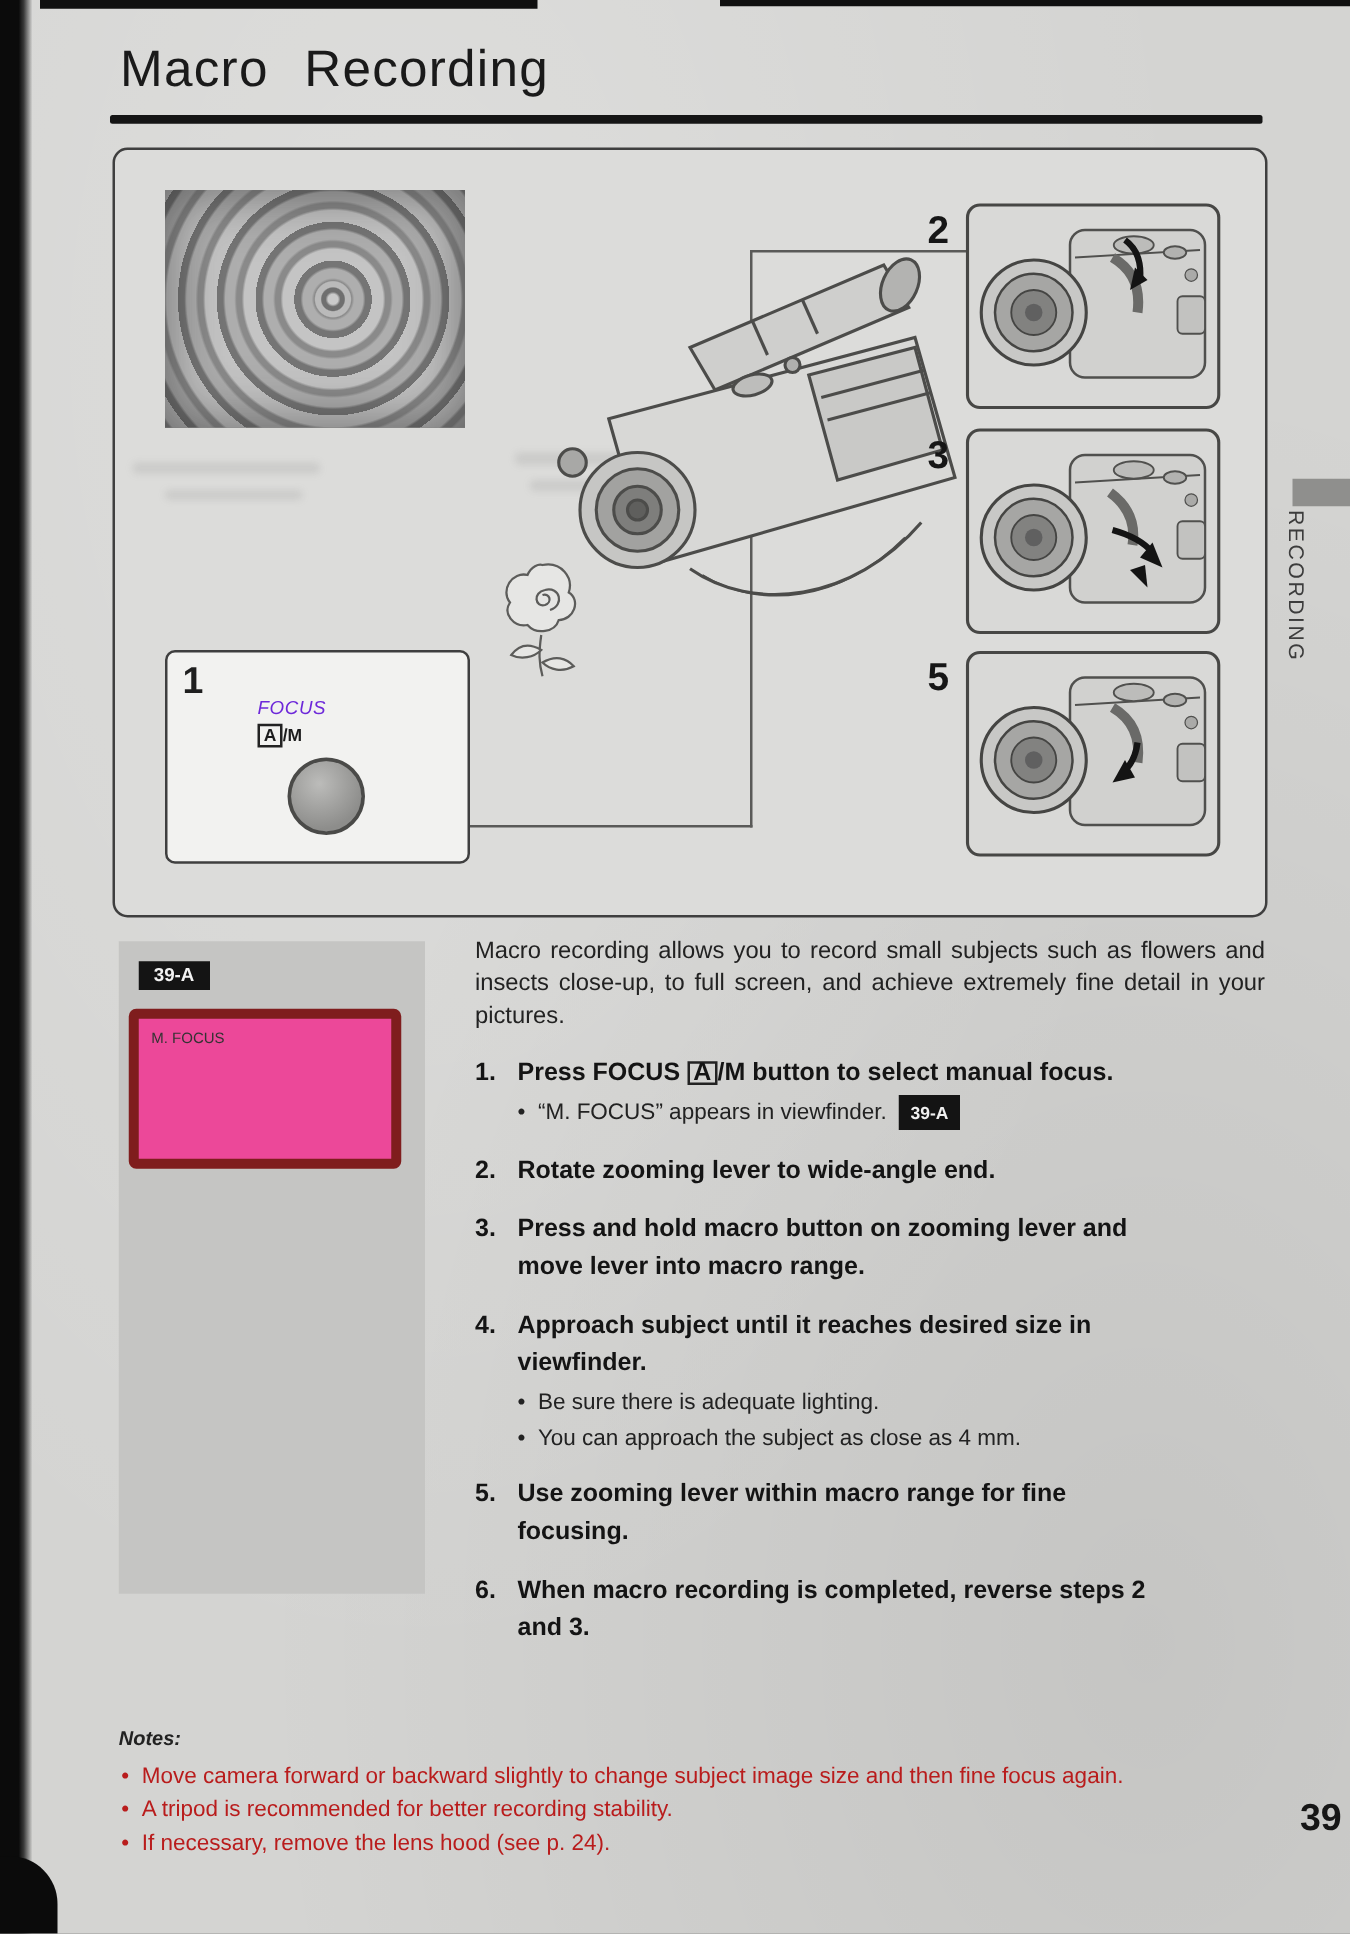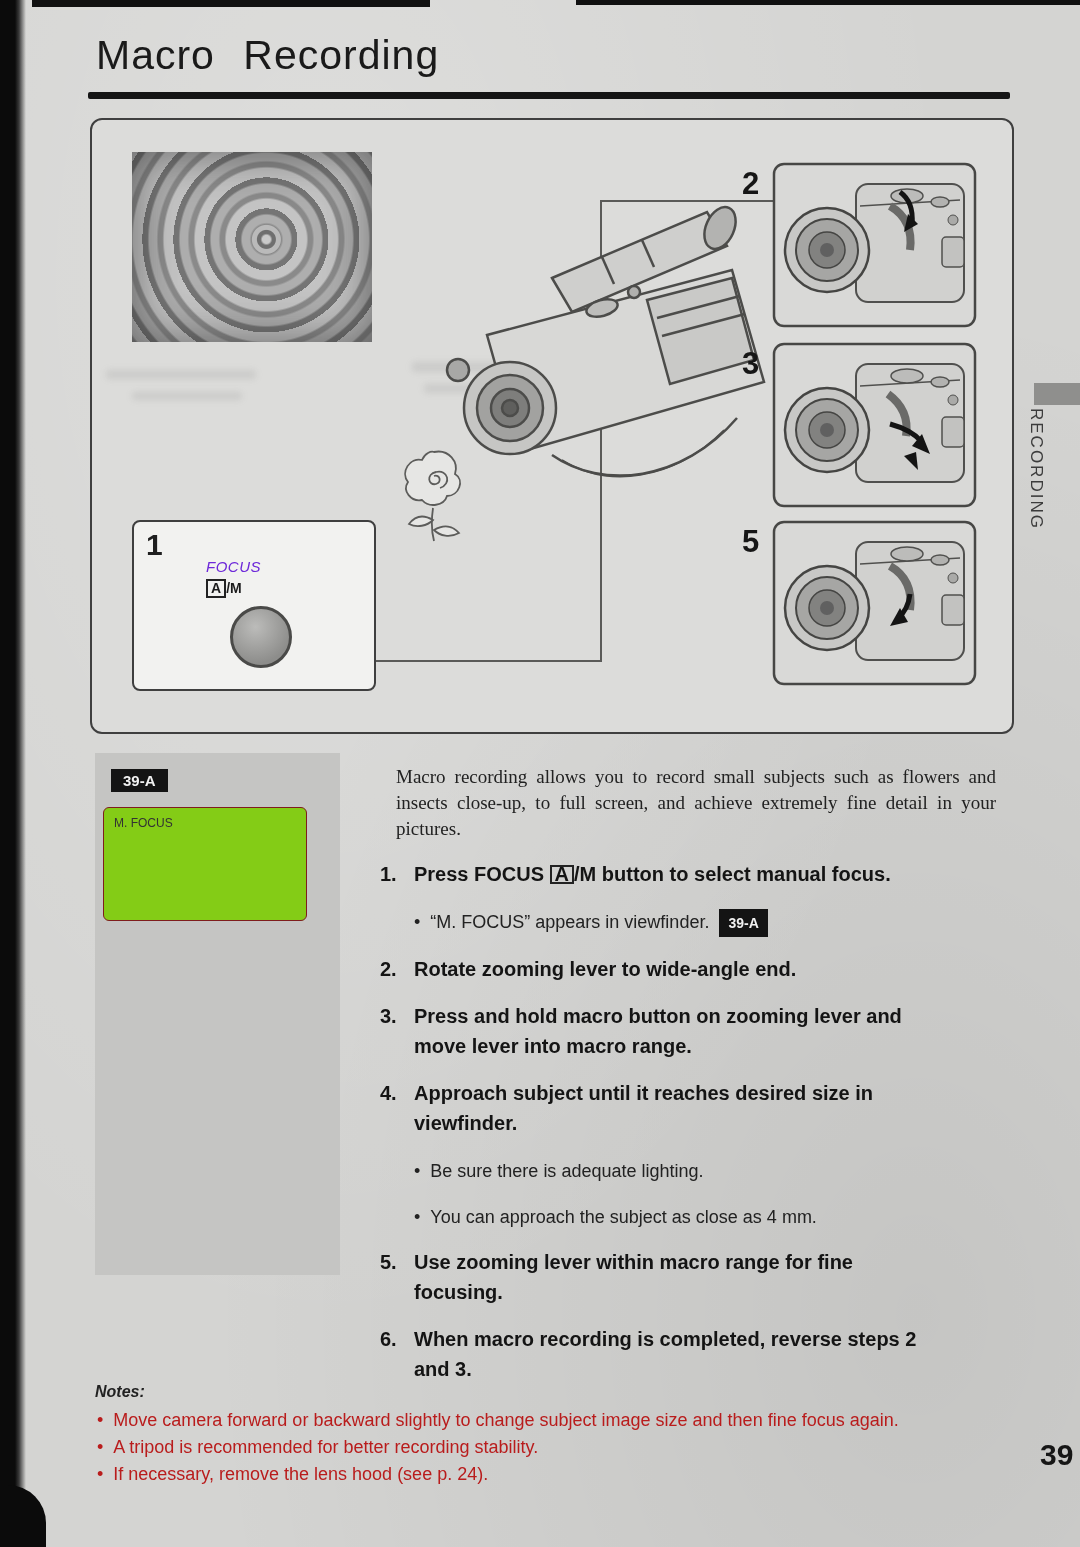--- a/index.html
+++ b/index.html
@@ -65,30 +65,30 @@
   
   .side-tab { position:absolute; left:1034px; top:383px; width:46px; height:22px; background:#8f8f8d; }
   .side-text { position:absolute; left:1026px; top:408px; writing-mode:vertical-rl;
     font-size:17px; letter-spacing:2px; color:#3c3c3c; }
 
   
   .side-panel { position:absolute; left:95px; top:753px; width:245px; height:522px; background:#c5c5c3; }
   .badge-39 { position:absolute; left:16px; top:16px; background:#141414; color:#f2f2f2;
     font-weight:bold; font-size:15px; padding:3px 12px; }
   .vf-box { position:absolute; left:8px; top:54px; width:202px; height:112px;
-    background:#84cc16; border:1px solid #7f1d1d; border-radius:6px; }
+    background:#ec4899; border:8px solid #7f1d1d; border-radius:6px; }
   .vf-text { position:absolute; left:10px; top:8px; font-size:12px; color:#333; }
 
   
   .main-col { position:absolute; left:380px; top:748px; width:632px; }
-  .intro { font-size:19px; line-height:26px; text-align:justify; color:#222; margin:16px;font-family:Liberation Serif, serif; }
+  .intro { font-size:19px; line-height:26px; text-align:justify; color:#222; margin:0; }
   .step { display:flex; margin-top:17px; font-weight:bold; font-size:20px; line-height:30px; color:#141414; }
   .step-num { width:34px; flex:none; }
   .step-text { max-width:530px; }
-  .sub-bullet { display:flex; margin-left:34px; margin-top:20px; font-size:18px; line-height:26px; color:#222; }
+  .sub-bullet { display:flex; margin-left:34px; margin-top:3px; font-size:18px; line-height:26px; color:#222; }
   .sub-bullet::before { content:"\2022"; margin-right:10px; }
   .badge-inline { display:inline-block; background:#141414; color:#f0f0f0; font-weight:bold;
     font-size:14px; padding:1px 9px; margin-left:10px; }
 
   
   .notes { position:absolute; left:95px; top:1383px; width:920px; }
   .notes-title { font-style:italic; font-weight:bold; font-size:16px; color:#222; margin-bottom:6px; }
   .note-item { display:flex; font-size:18px; line-height:27px; color:#b91c1c; text-align:justify; }
   .note-item::before { content:"\2022"; margin:0 10px 0 2px; }
 

